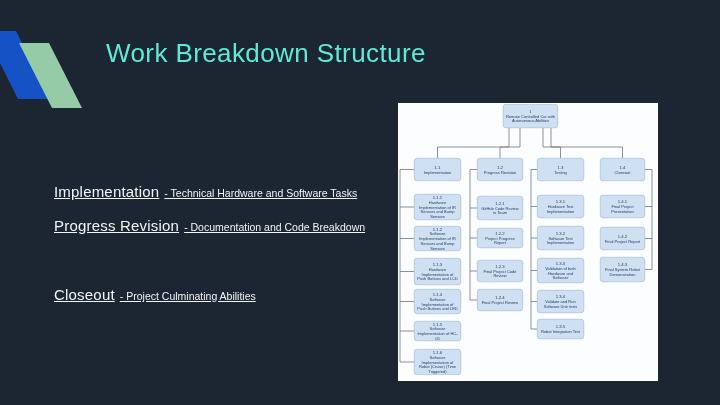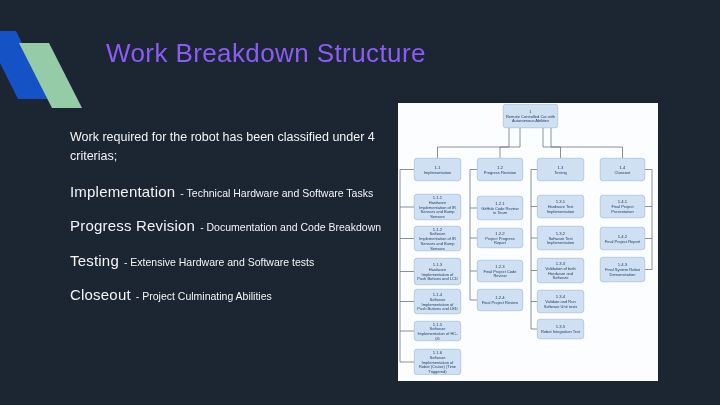--- a/index.html
+++ b/index.html
@@ -5,27 +5,27 @@
   html,body{margin:0;padding:0;background:#000;}
   .slide{
     position:relative;width:720px;height:405px;overflow:hidden;
     background:#1c2532;
     font-family:"Liberation Sans", sans-serif;
   }
   .corner-decoration{position:absolute;left:0;top:0;}
   .slide-title{
     position:absolute;left:106px;top:38px;
     font-size:26px;font-weight:400;letter-spacing:0.4px;
-    color:#8b5cf6;
+    color:#5eead4;
   }
   .intro-text{
     position:absolute;left:70px;top:128px;width:312px;
     font-size:12.5px;line-height:1.55;color:#f3f5f7;
   }
-  .criteria-item{position:absolute;left:70px;color:#f3f5f7;white-space:nowrap;}
+  .criteria-item{position:absolute;left:54px;color:#f3f5f7;white-space:nowrap;text-decoration:underline;}
   .criteria-item .lead{font-size:15px;letter-spacing:0.2px;}
   .criteria-item .desc{font-size:10.5px;margin-left:5px;}
   .item-0{top:183px;} .item-1{top:217px;} .item-2{top:252px;} .item-3{top:286px;}
 
   .wbs-panel{
     position:absolute;left:398px;top:103px;width:260px;height:278px;
     background:#fcfdfe;overflow:hidden;
   }
   .wbs-inner{
     position:absolute;left:0;top:0;width:520px;height:556px;
@@ -46,30 +46,26 @@
 
 <div class="slide">
 
   <svg class="corner-decoration" width="90" height="112" viewBox="0 0 90 112">
     <polygon points="-16,31 16,31 50,99 18,99" fill="#1452c6"></polygon>
     <polygon points="19,43 49,43 82,108 52,108" fill="#95cba6"></polygon>
   </svg>
 
   <div class="slide-title">Work Breakdown Structure</div>
 
-  <div class="intro-text">Work required for the robot has been classified under 4 criterias;</div>
 
   <div class="criteria-item item-0">
     <span class="lead">Implementation</span><span class="desc">- Technical Hardware and Software Tasks</span>
   </div>
   <div class="criteria-item item-1">
     <span class="lead">Progress Revision</span><span class="desc">- Documentation and Code Breakdown</span>
-  </div>
-  <div class="criteria-item item-2">
-    <span class="lead">Testing</span><span class="desc">- Extensive Hardware and Software tests</span>
   </div>
   <div class="criteria-item item-3">
     <span class="lead">Closeout</span><span class="desc">- Project Culminating Abilities</span>
   </div>
 
   <div class="wbs-panel">
     <div class="wbs-inner">
       <svg class="wbs-connectors" width="520" height="556" viewBox="0 0 520 556">
         <g fill="none" stroke="#6b7680" stroke-width="1.6">
 

